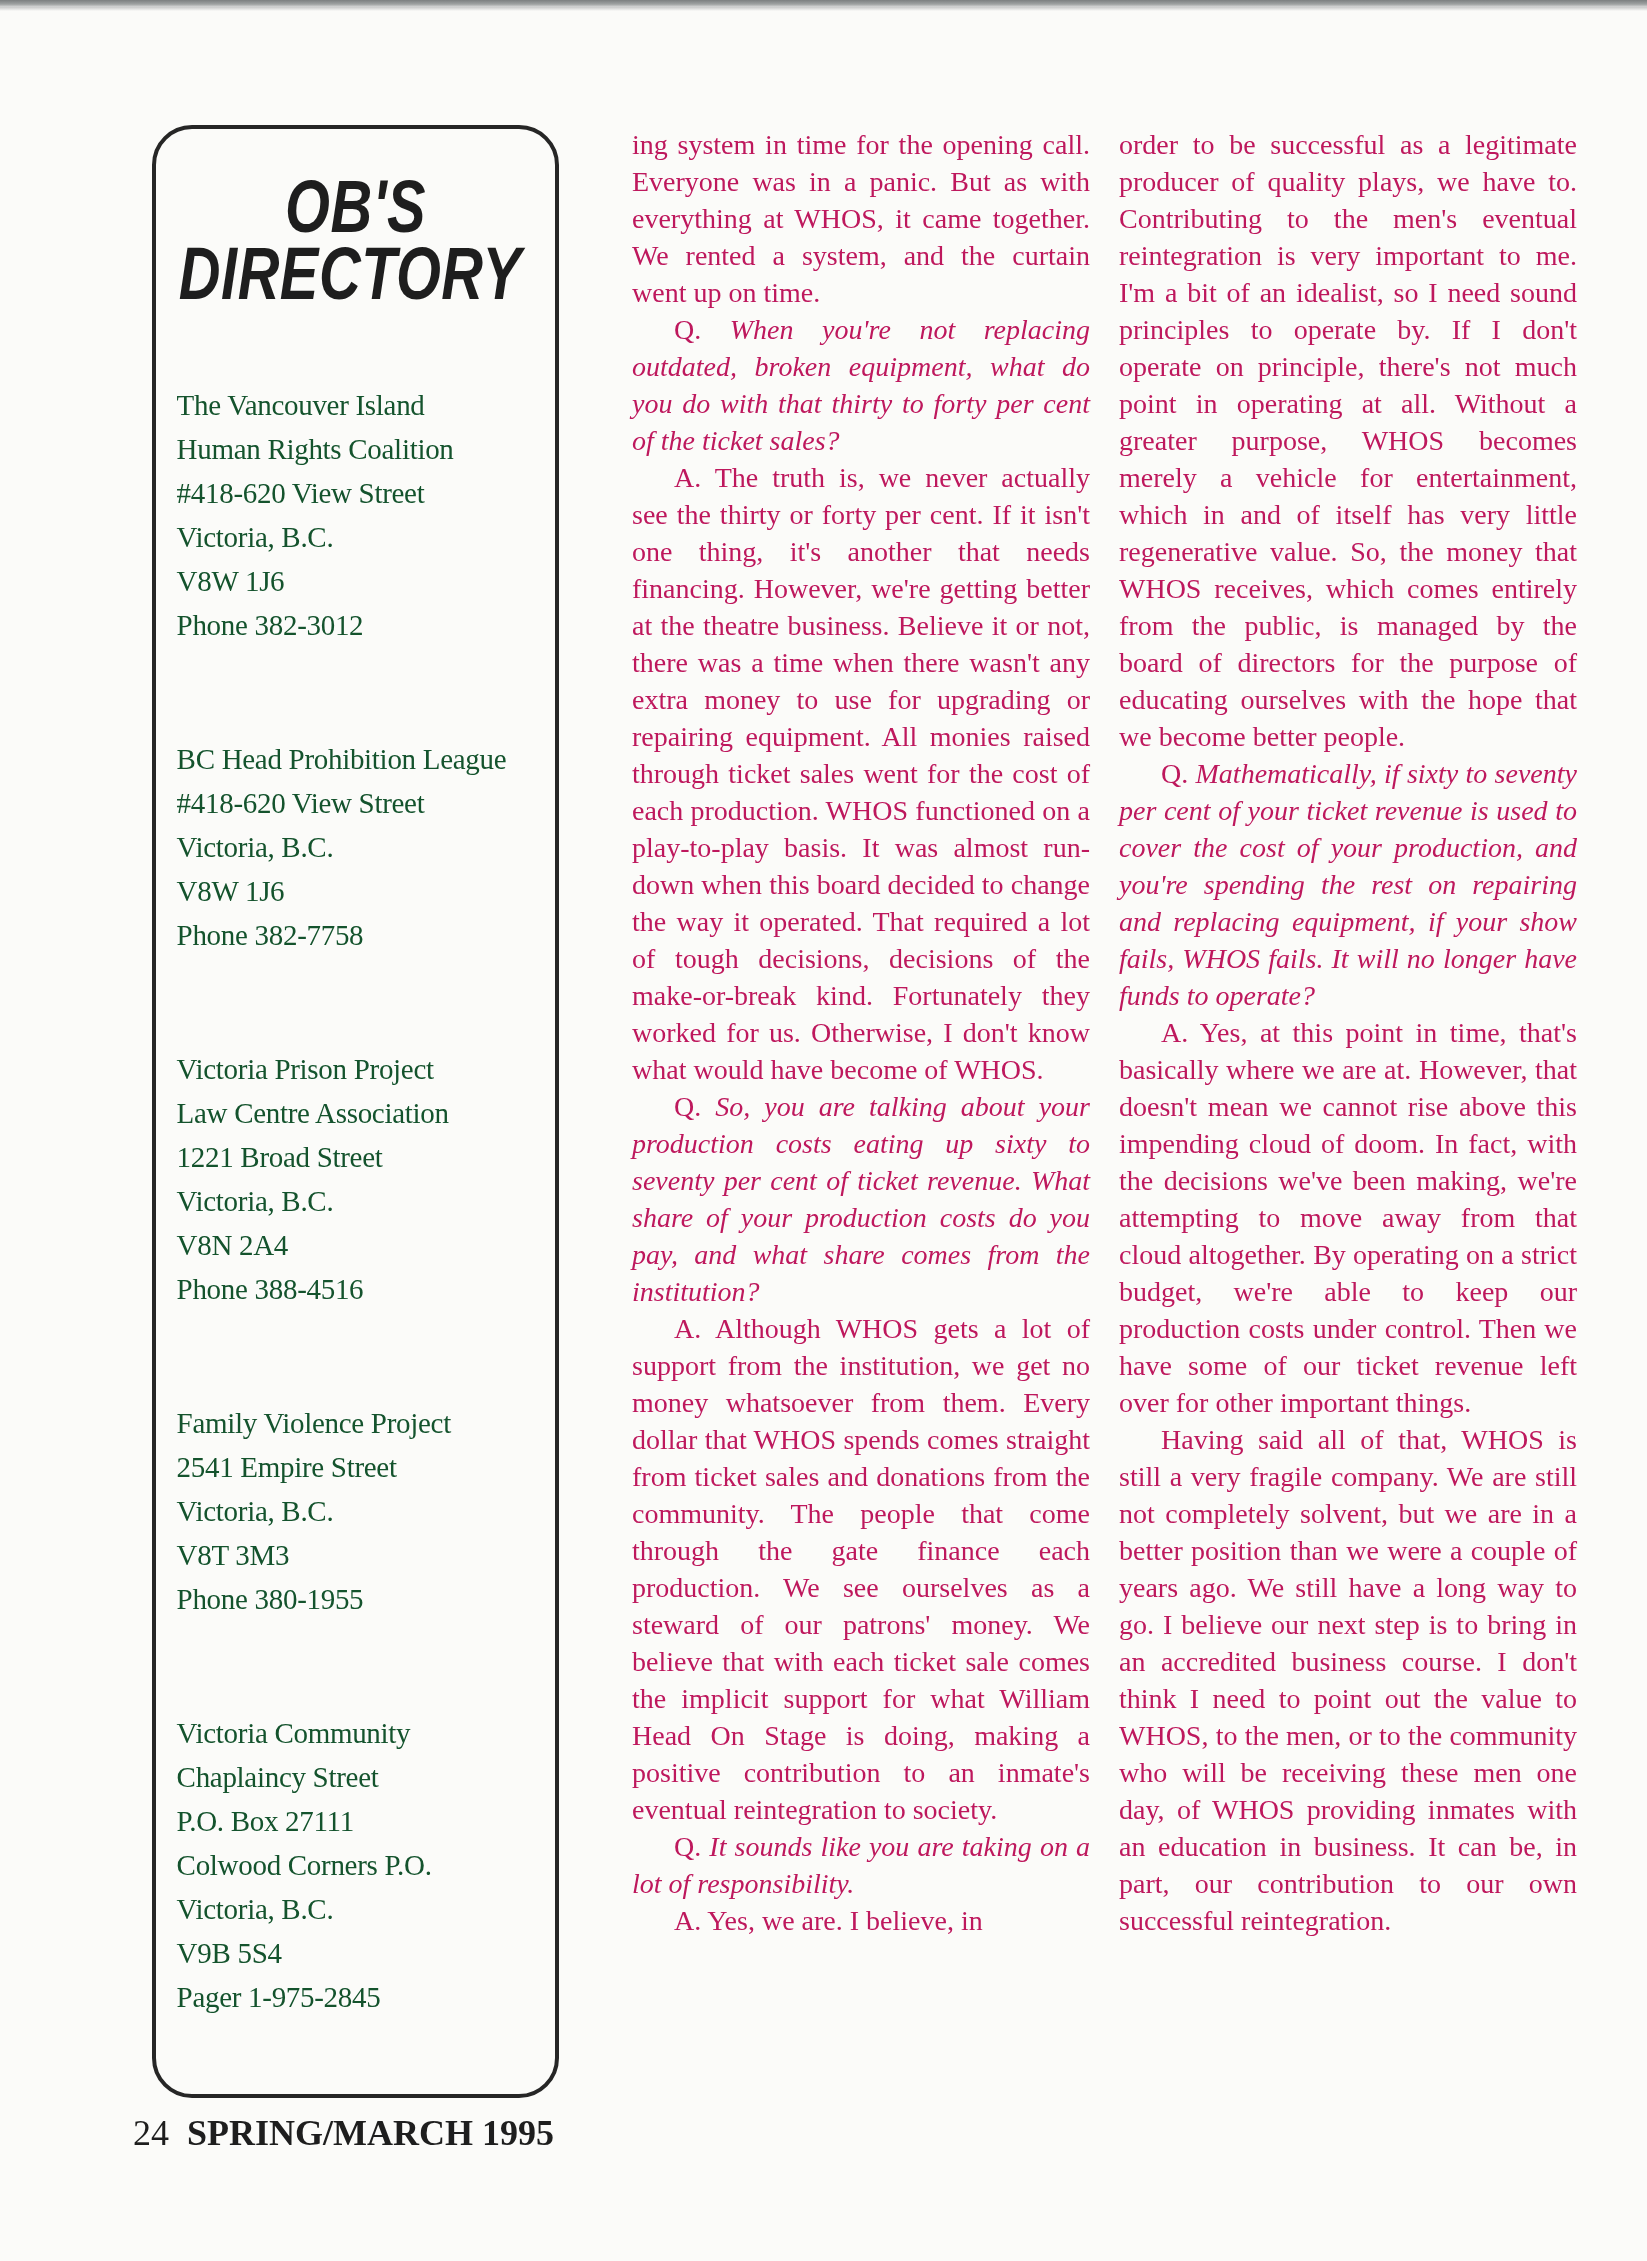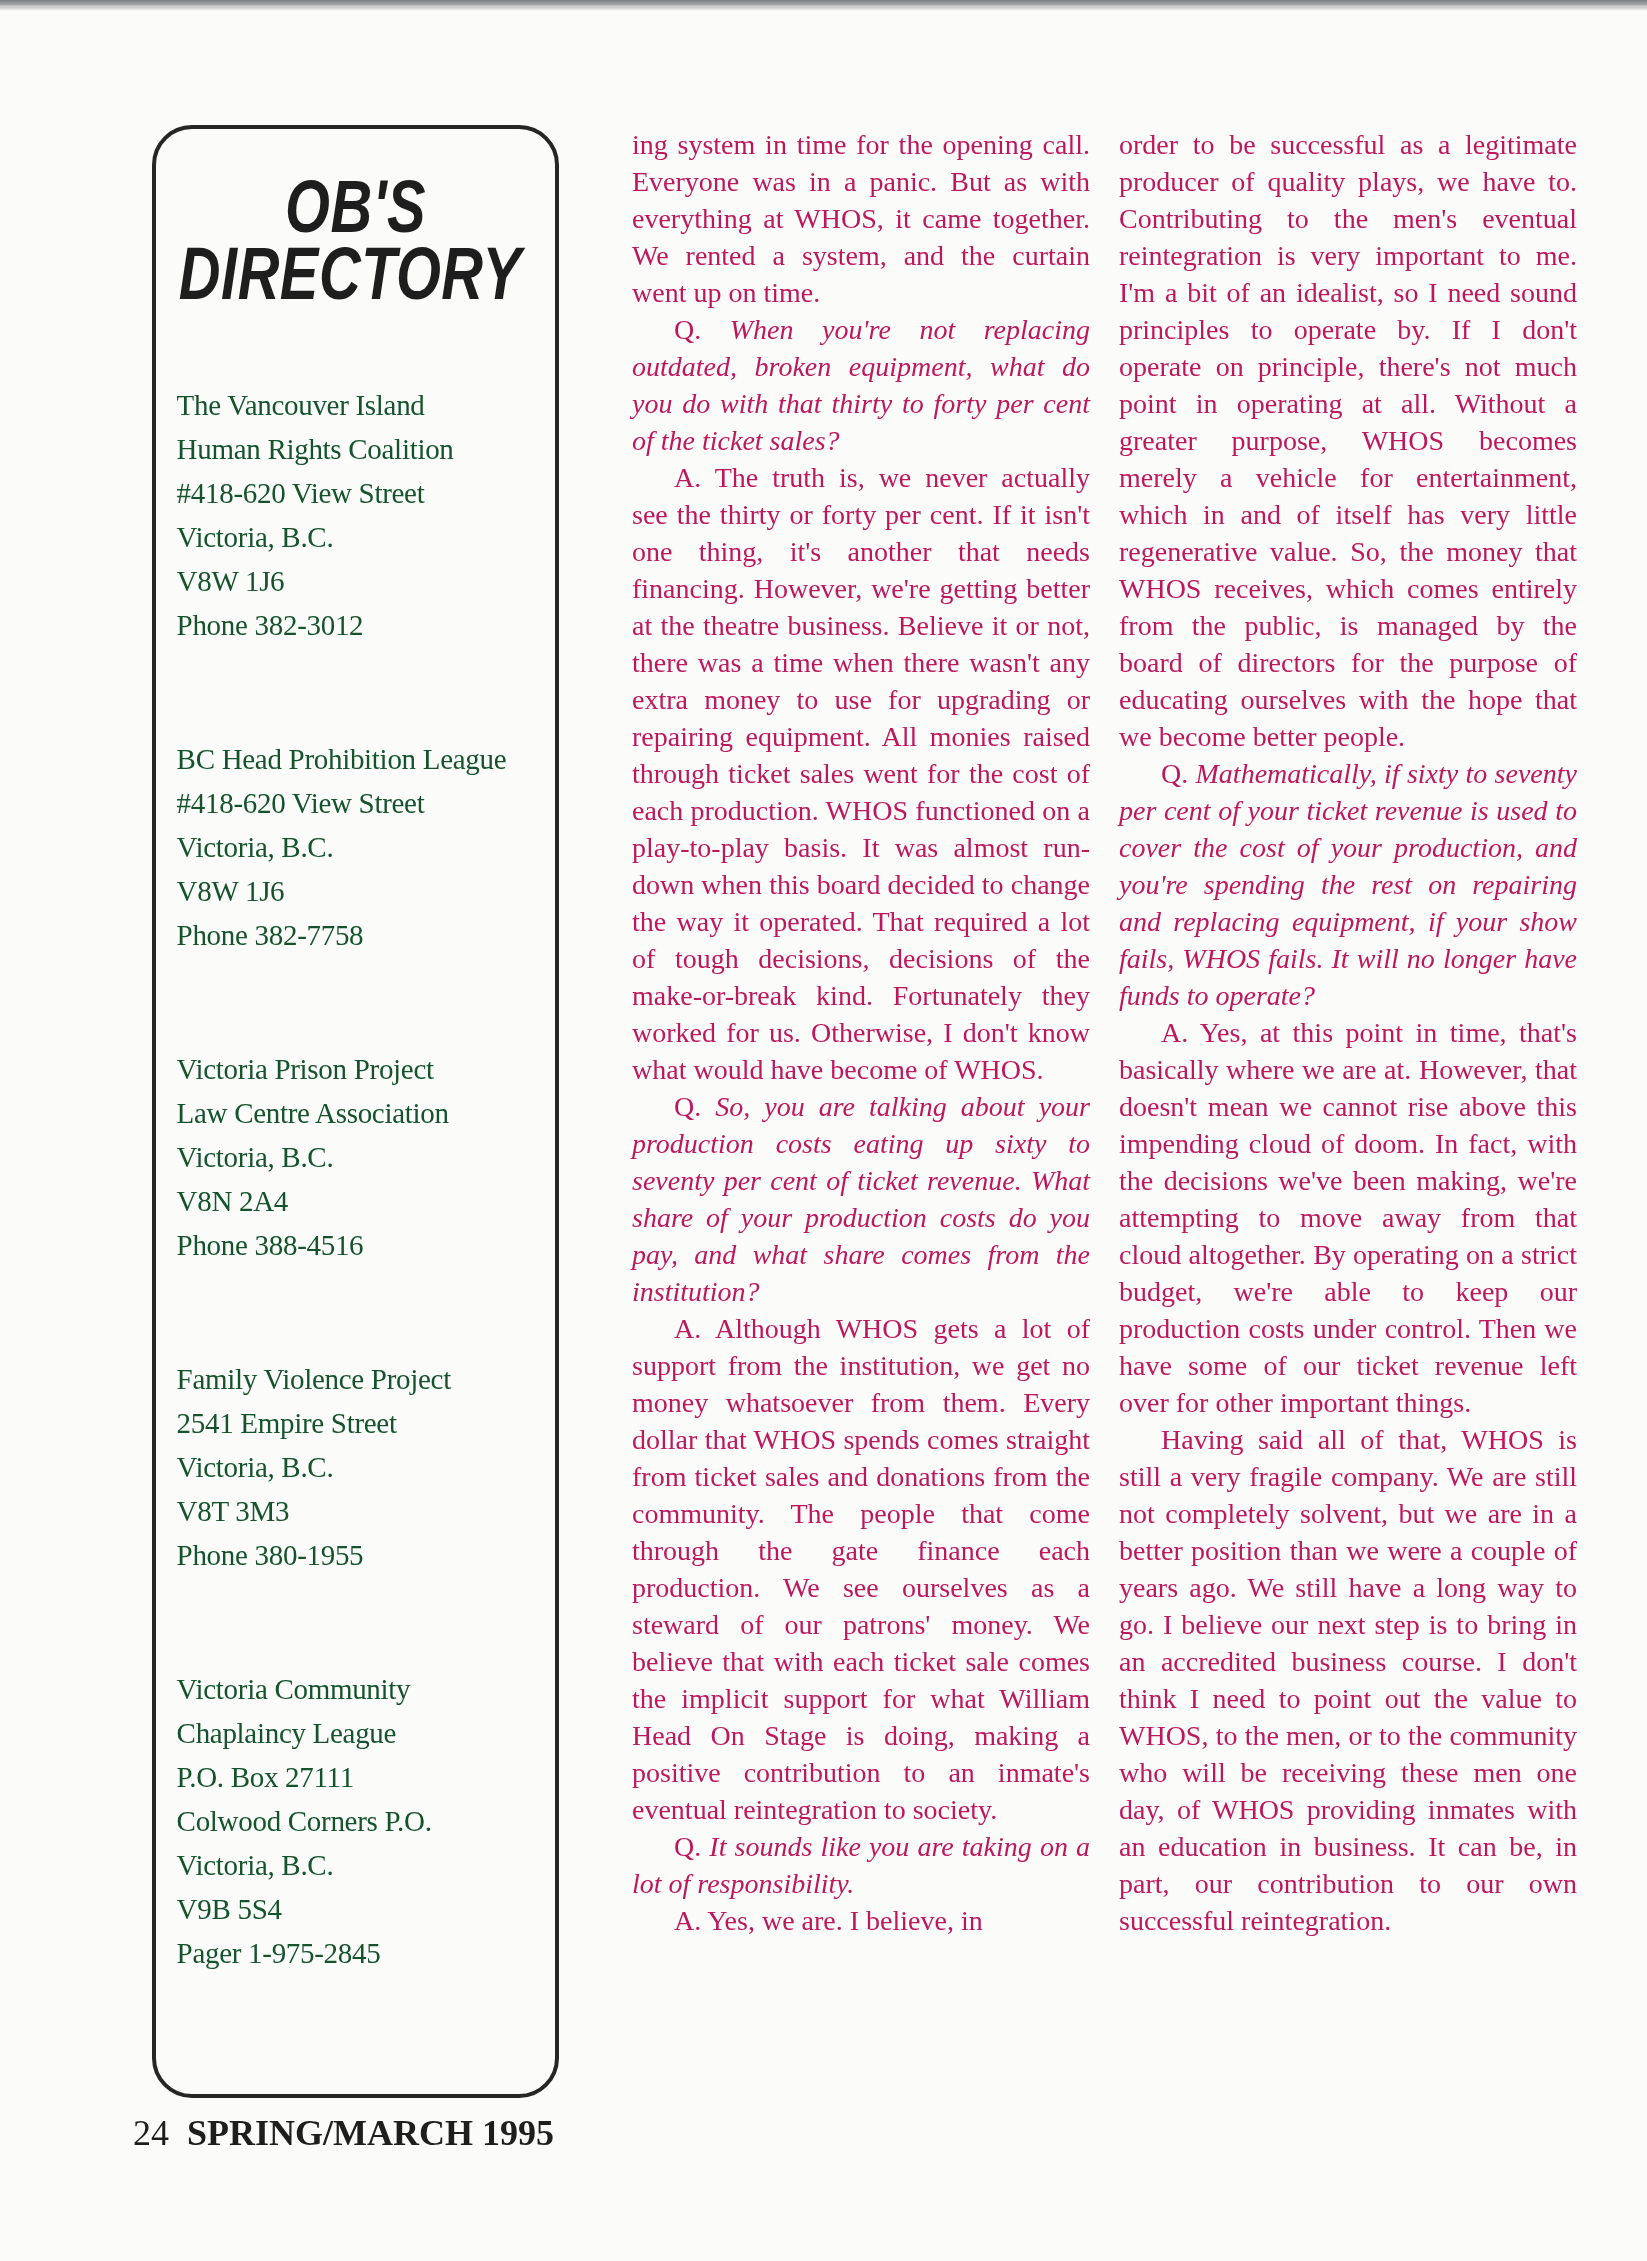--- a/index.html
+++ b/index.html
@@ -88,34 +88,35 @@
     <div class="dir-entry">
       <span class="dl">BC Head Prohibition League</span>
       <span class="dl">#418-620 View Street</span>
       <span class="dl">Victoria, B.C.</span>
       <span class="dl">V8W 1J6</span>
       <span class="dl">Phone 382-7758</span>
     </div>
     <div class="dir-entry">
       <span class="dl">Victoria Prison Project</span>
       <span class="dl">Law Centre Association</span>
+      <span class="dl">1221 Broad Street</span>
       <span class="dl">Victoria, B.C.</span>
       <span class="dl">V8N 2A4</span>
       <span class="dl">Phone 388-4516</span>
     </div>
     <div class="dir-entry">
       <span class="dl">Family Violence Project</span>
       <span class="dl">2541 Empire Street</span>
       <span class="dl">Victoria, B.C.</span>
       <span class="dl">V8T 3M3</span>
       <span class="dl">Phone 380-1955</span>
     </div>
     <div class="dir-entry">
       <span class="dl">Victoria Community</span>
-      <span class="dl">Chaplaincy League</span>
+      <span class="dl">Chaplaincy Street</span>
       <span class="dl">P.O. Box 27111</span>
       <span class="dl">Colwood Corners P.O.</span>
       <span class="dl">Victoria, B.C.</span>
       <span class="dl">V9B 5S4</span>
       <span class="dl">Pager 1-975-2845</span>
     </div>
   </div>
 </div>
 
 <div class="footer">

